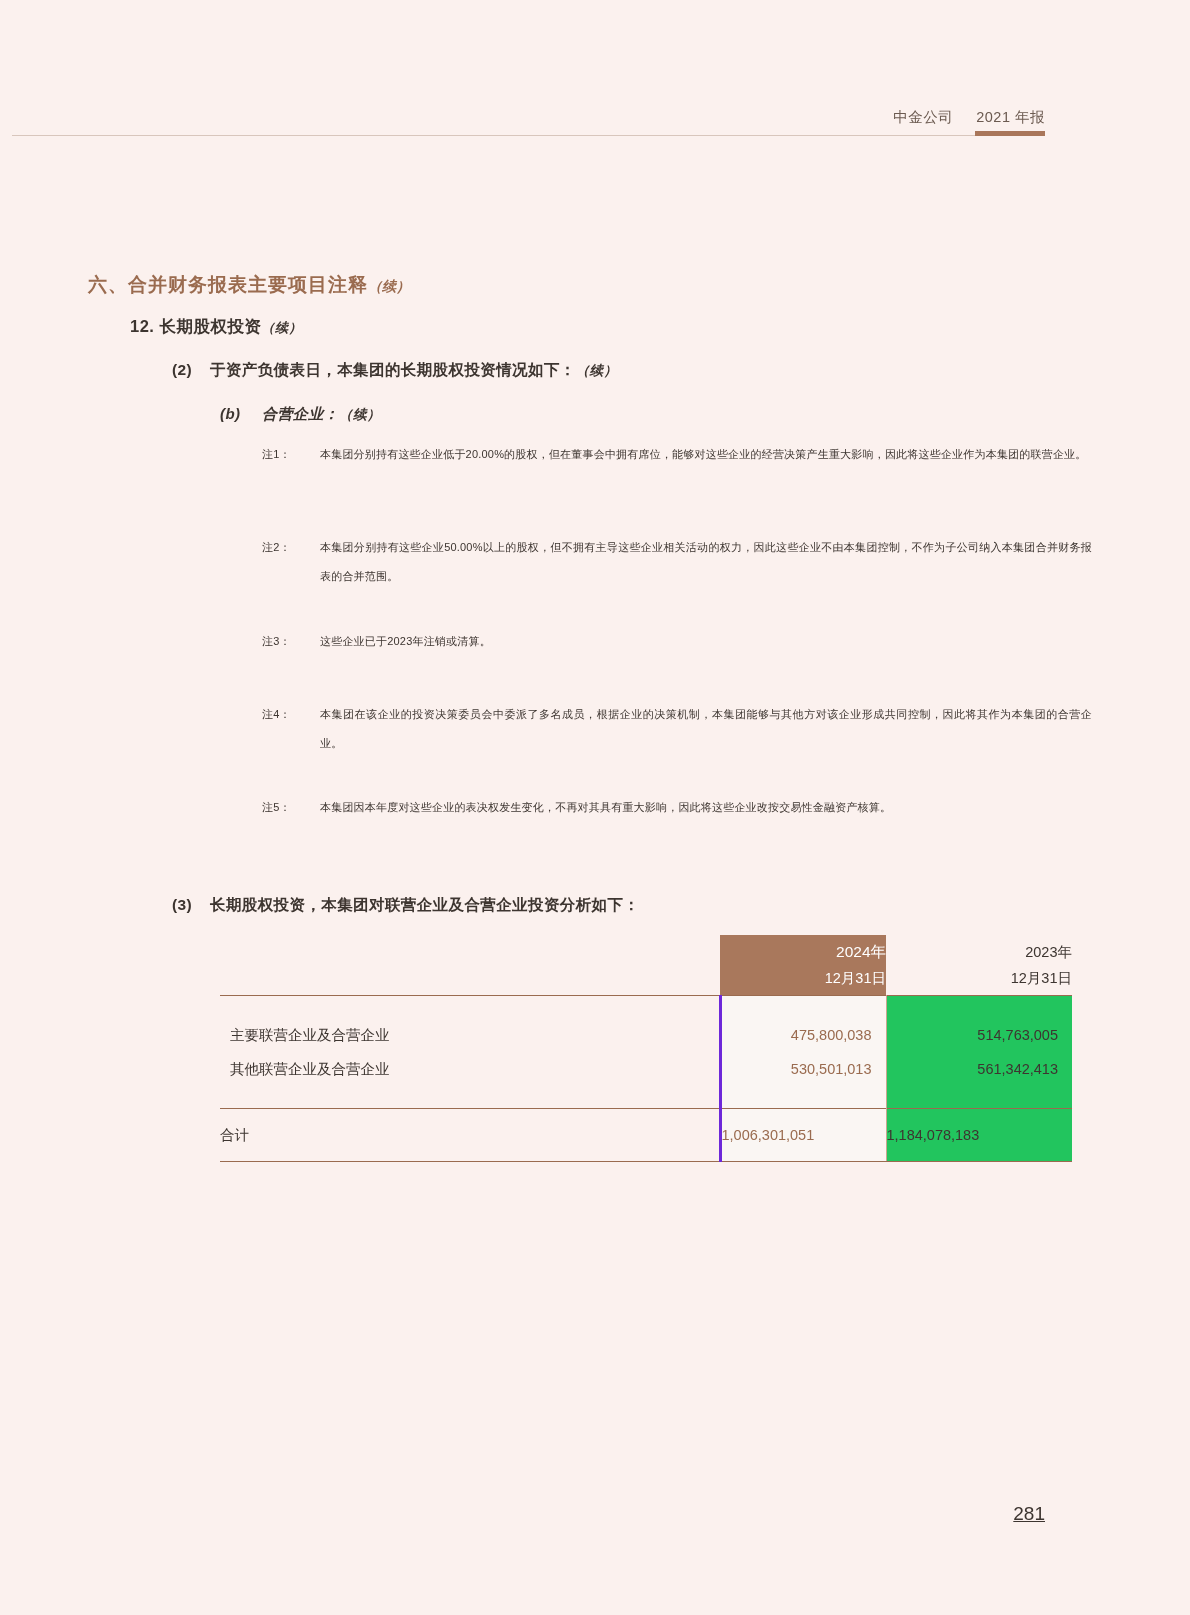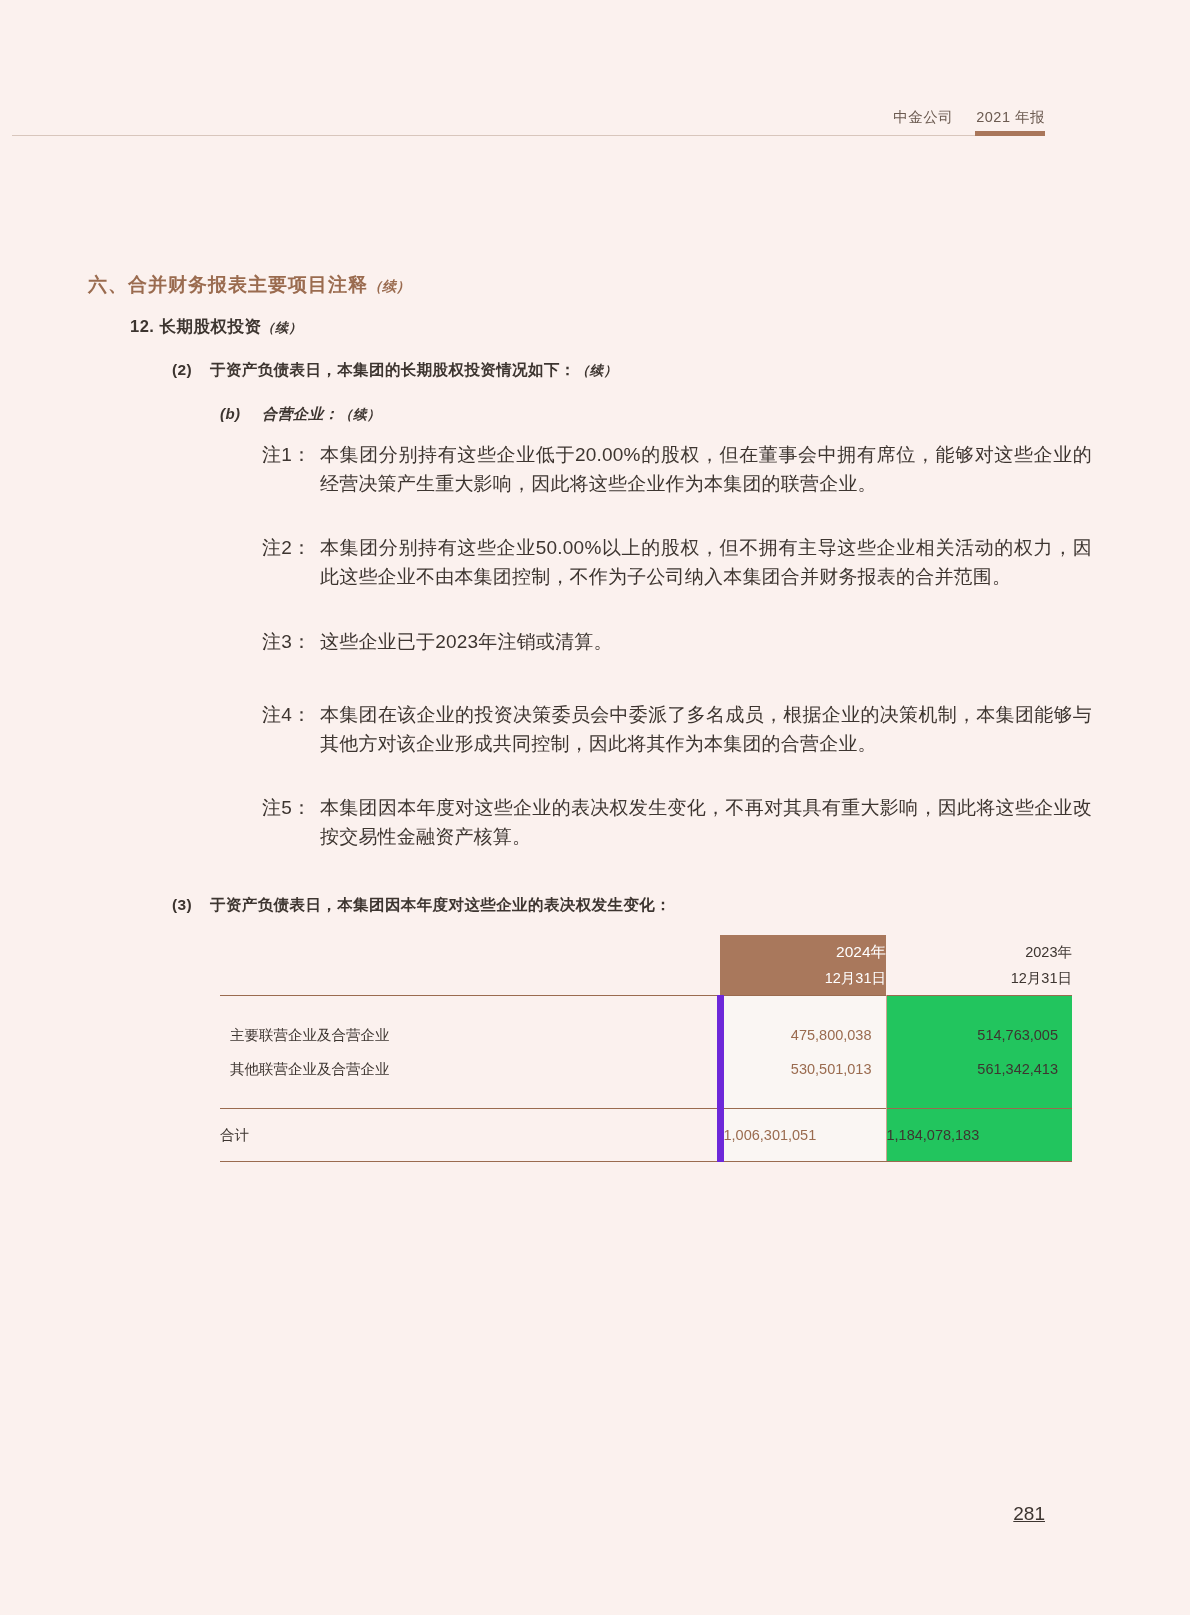--- a/index.html
+++ b/index.html
@@ -108,21 +108,21 @@
     letter-spacing: 0.4px;
   }
   .lvl3 .num { display: inline-block; width: 42px; font-style: italic; }
   .lvl3 .cont { font-size: 13.5px; font-style: italic; font-weight: bold; }
 
   
   .note {
     position: absolute;
     left: 262px;
     width: 830px;
-    font-size: 19px;
+    font-size: 11px;
     line-height: 29px;
     color: #3d3530;
     letter-spacing: 0.2px;
   }
   .note .lbl {
     position: absolute;
     left: 0;
     top: 0;
     width: 58px;
     white-space: nowrap;
@@ -203,21 +203,21 @@
   }
   .num-hl {
     color: #9a6b4f;
     font-weight: bold;
   }
   .cell-shade {
     background: #22c55e;
   }
   .cell-band {
     background: #faf6f3;
-    border-left: 7px solid #6d28d9;
+    border-left: 3px solid #6d28d9;
     border-right: 1px solid #c9a68f;
   }
   .pad-row td { height: 22px; }
   .total-row td { height: 52px; }
 
   .page-no {
     position: absolute;
     right: 145px;
     bottom: 90px;
     font-size: 19px;
@@ -272,21 +272,21 @@
   <div class="note" id="note4">
     <span class="lbl">注4：</span>
     <span class="txt">本集团在该企业的投资决策委员会中委派了多名成员，根据企业的决策机制，本集团能够与其他方对该企业形成共同控制，因此将其作为本集团的合营企业。</span>
   </div>
   <div class="note" id="note5">
     <span class="lbl">注5：</span>
     <span class="txt">本集团因本年度对这些企业的表决权发生变化，不再对其具有重大影响，因此将这些企业改按交易性金融资产核算。</span>
   </div>
 
   <div class="lvl2b">
-    <span class="num">(3)</span><span>于资产负债表日，本集团因本年度对这些企业的表决权发生变化：</span>
+    <span class="num">(3)</span><span>长期股权投资，本集团对联营企业及合营企业投资分析如下：</span>
   </div>
 
   <table class="tbl">
     <colgroup>
       <col class="col-label">
       <col class="col-y1">
       <col class="col-y2">
     </colgroup>
     <thead>
       <tr>

